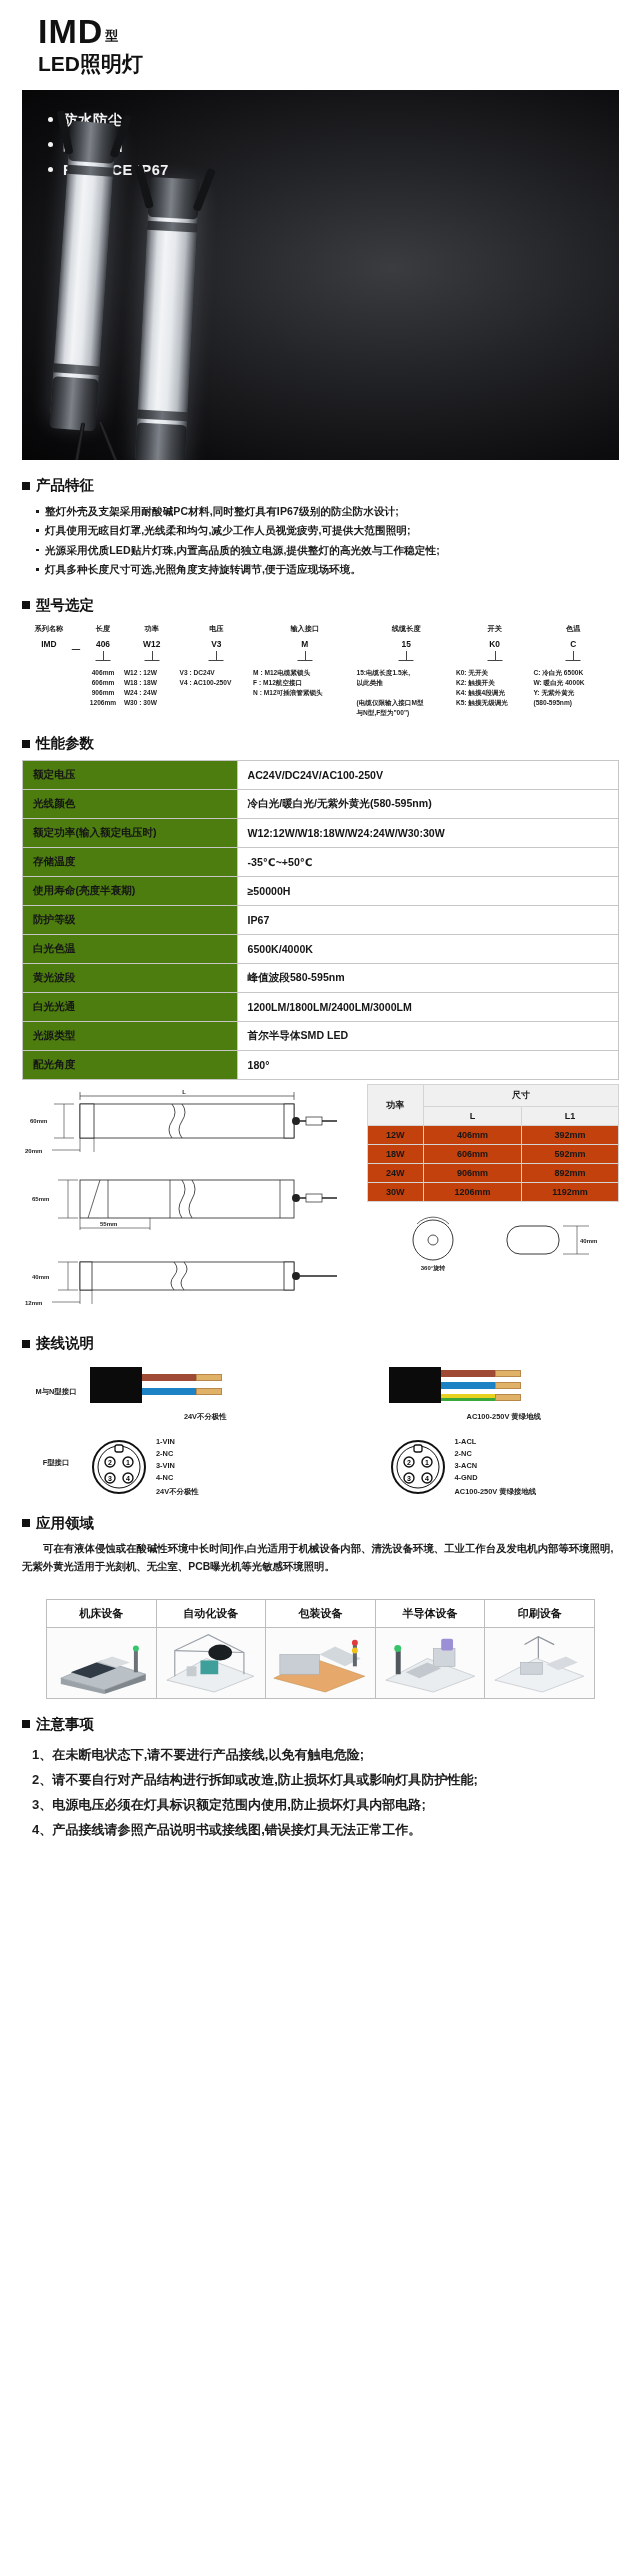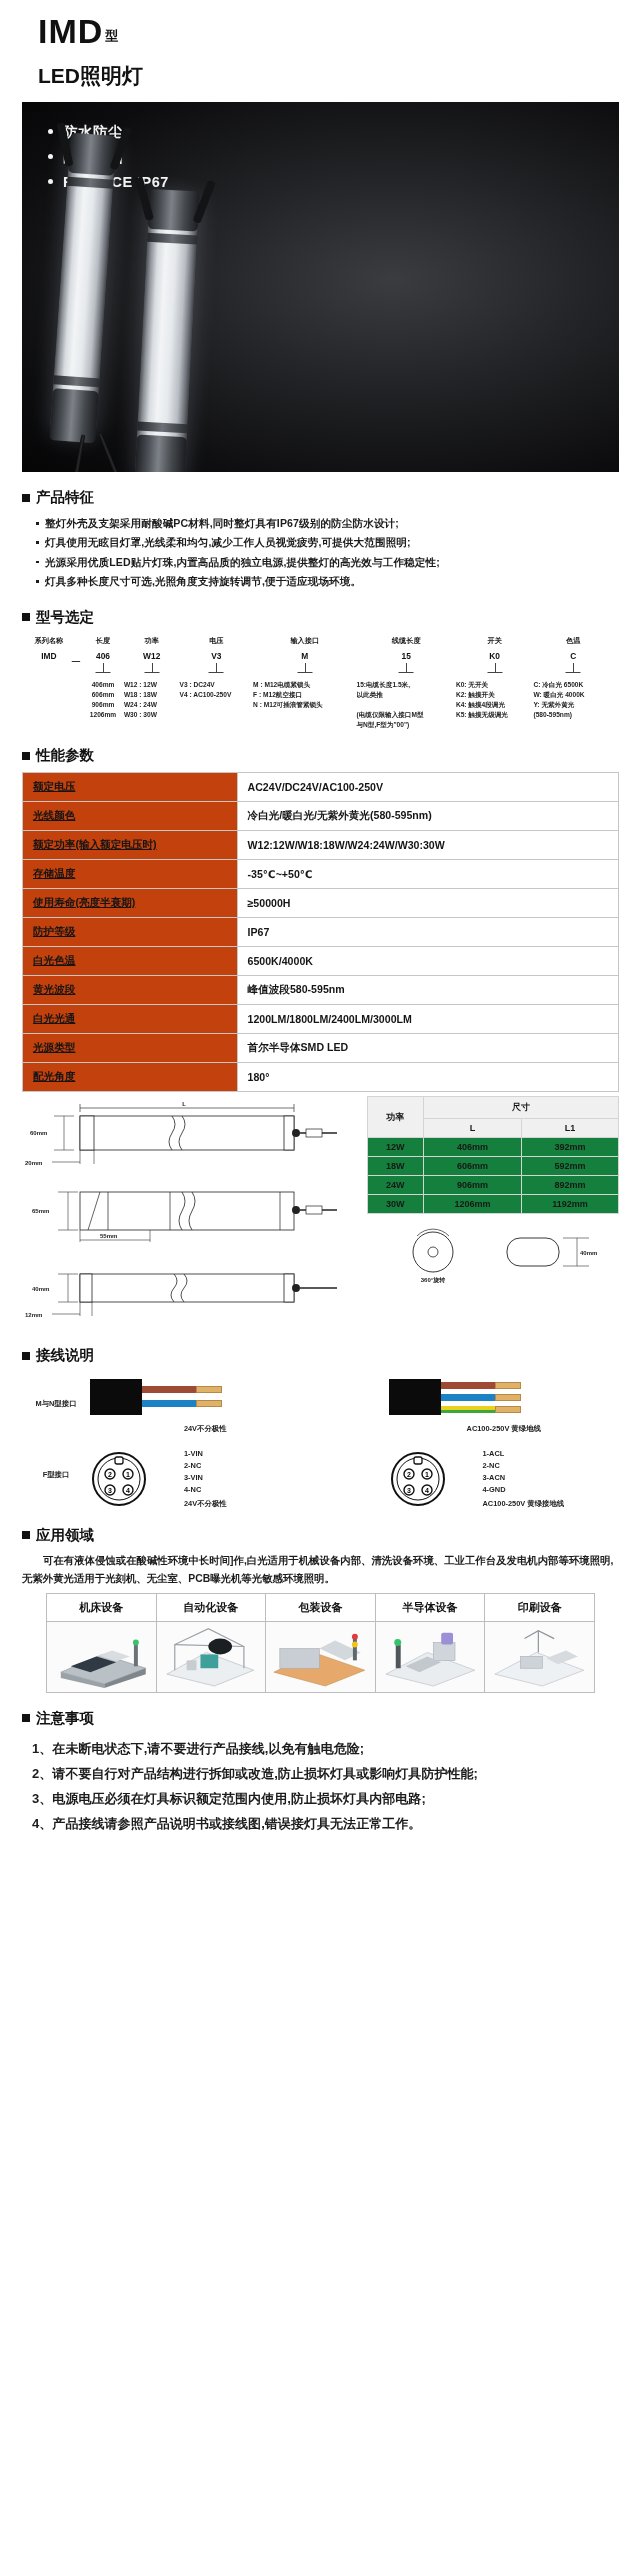--- a/index.html
+++ b/index.html
@@ -19,21 +19,21 @@
   .brand-imd {
     font-size: 34px; font-weight: 800; letter-spacing: 1px;
     line-height: 1; color:#111;
   }
   .brand-type {
     font-size: 13px; font-weight: 700; margin-left:2px;
     position:relative; top:-3px; color:#111;
   }
   .brand-line2 {
     font-size: 21px; font-weight: 800; letter-spacing:0px;
-    margin-top:14px; color:#111;
+    margin-top:2px; color:#111;
   }
 
   
   .hero {
     margin: 6px 22px 0 22px;
     height: 370px;
     background: radial-gradient(ellipse at 62% 48%, #3a3c40 0%, #232427 38%, #0d0d0f 78%, #050506 100%);
     position: relative;
     overflow: hidden;
   }
@@ -121,58 +121,58 @@
 
   
   table.spec {
     width:100%; border-collapse:collapse; margin-top:4px;
     border:1px solid #b9b9b9; table-layout:fixed;
   }
   table.spec td {
     border:1px solid #c6c6c6; padding:7px 10px;
     font-size:10.6px; font-weight:600; color:#151515; height:22px;
   }
-  table.spec td.k { background:#c2410c; width:36%;text-decoration:underline; }
+  table.spec td.k { background:#4d7c0f; width:36%; }
   table.spec td.v { background:#ffffff; }
 
   
   .dim-row { display:flex; gap:10px; align-items:flex-start; margin-top:4px; }
   .dim-draw { width:57%; }
   .dim-tbl-wrap { width:43%; }
   table.dims { width:100%; border-collapse:collapse; }
   table.dims td, table.dims th {
     border:1px solid #d4d4d4; font-size:9px; font-weight:700;
     color:#171717; text-align:center; padding:4px 2px; background:#f0f0f0;
   }
-  table.dims td.val { background:#15803d; font-weight:700;margin-left:20px; }
+  table.dims td.val { background:#c2410c; font-weight:700;margin-left:20px; }
   .drawing { border:0; display:block; }
   .dim-note { font-size:6px; fill:#222; font-weight:700; }
 
   
   .wire-grid { display:flex; margin-top:8px; }
   .wire-half { width:50%; display:flex; }
   .wire-label {
     font-size:7.4px; font-weight:700; color:#222; width:68px;
     display:flex; align-items:center; justify-content:center; text-align:center;
   }
   .wire-body { flex:1; }
   .cable-fig { position:relative; height:48px; }
   .cbody { position:absolute; left:0; top:6px; width:52px; height:36px; background:#0b0b0b; }
   .wire { position:absolute; height:7px; }
   .wtip { position:absolute; height:7px; width:26px; background:#e0b267; border:0.5px solid #b8874a; }
   .cap-text { font-size:7.4px; font-weight:700; color:#222; text-align:center; margin-top:3px; }
-  .conn-fig { display:flex; align-items:center; margin-top:8px;gap:28px; }
+  .conn-fig { display:flex; align-items:center; margin-top:8px; }
   .pinlist { font-size:7.4px; font-weight:700; color:#1d1d1d; line-height:1.62; margin-left:8px; }
 
   
   .app-text {
     font-size:10.4px; font-weight:600; color:#1c1c1c;
     line-height:1.78; text-indent:21px; margin-top:2px;
   }
-  table.apps { width:92%; margin:4px auto 0 auto; border-collapse:collapse; }
+  table.apps { width:92%; margin:22px auto 0 auto; border-collapse:collapse; }
   table.apps th {
     border:1px solid #bdbdbd; font-size:11px; font-weight:700; color:#141414;
     padding:6px 0; background:#fff;
   }
   table.apps td {
     border:1px solid #bdbdbd; height:66px; vertical-align:bottom;
     background:#fbfbfb; padding:0;
   }
 
   

